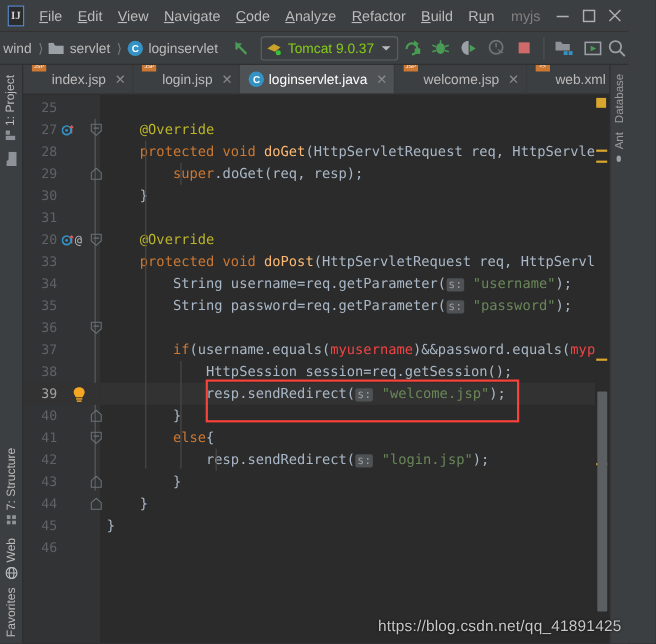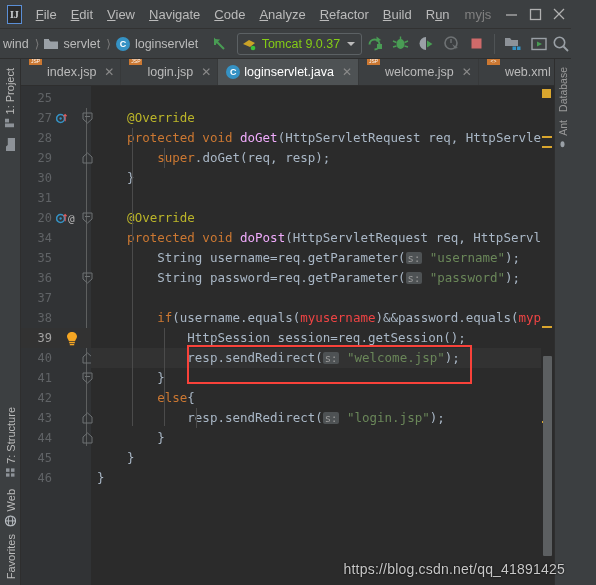--- a/index.html
+++ b/index.html
@@ -156,21 +156,21 @@
     height:20px; white-space:pre; color:#a9b7c6;
     padding-left:6px;
   }
   .cline.hl{ background:#323232; }
   .indent-guide{
     position:absolute; width:1px; background:#4b4b4b;
   }
   .kw{ color:#cc7832; }
   .ann{ color:#bbb529; }
   .str{ color:#6a8759; }
-  .fn{ color:#f0abfc; }
+  .fn{ color:#fdba74; }
   .fld{ color:#ef4444; }
   .hint{
     background:#4e5254; color:#9a9a9a; font-size:10.5px;
     padding:0 2px; border-radius:2px; font-style:normal;
   }
   .brace{ color:#a9b7c6; }
 
   
   .redbox{
     position:absolute; border:2px solid #f9423a; pointer-events:none; z-index:5;
@@ -450,20 +450,23 @@
                 </svg>
               <span class="at-ico">@</span>
             </span>
             <span class="fold">
               <svg width="11" height="12" viewBox="0 0 11 12">
                   <path d="M1 1 L10 1 L10 7 L5.5 11 L1 7 Z" fill="none" stroke="#6e7274" stroke-width="1"></path>
                   <line x1="3" y1="4.5" x2="8" y2="4.5" stroke="#6e7274" stroke-width="1.1"></line>
                 </svg>
             </span>
           </div>
+          <div class="gline">
+            <span class="gnum">33</span>
+            </div>
           <div class="gline">
             <span class="gnum">34</span>
             </div>
           <div class="gline">
             <span class="gnum">35</span>
             </div>
           <div class="gline">
             <span class="gnum">36</span>
             <span class="fold">
               <svg width="11" height="12" viewBox="0 0 11 12">

